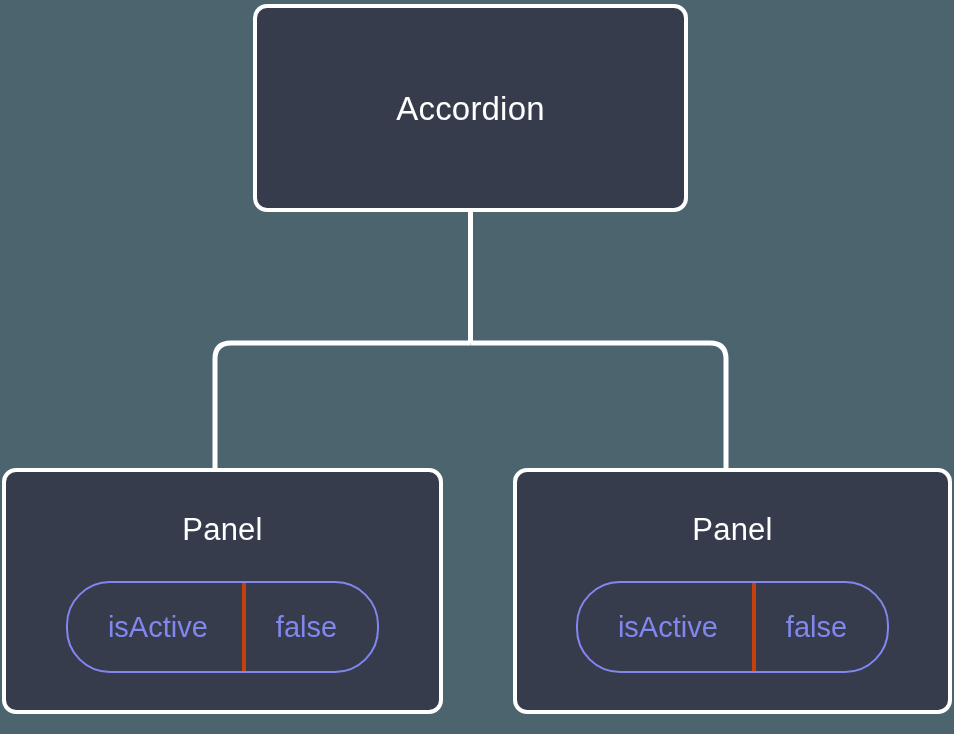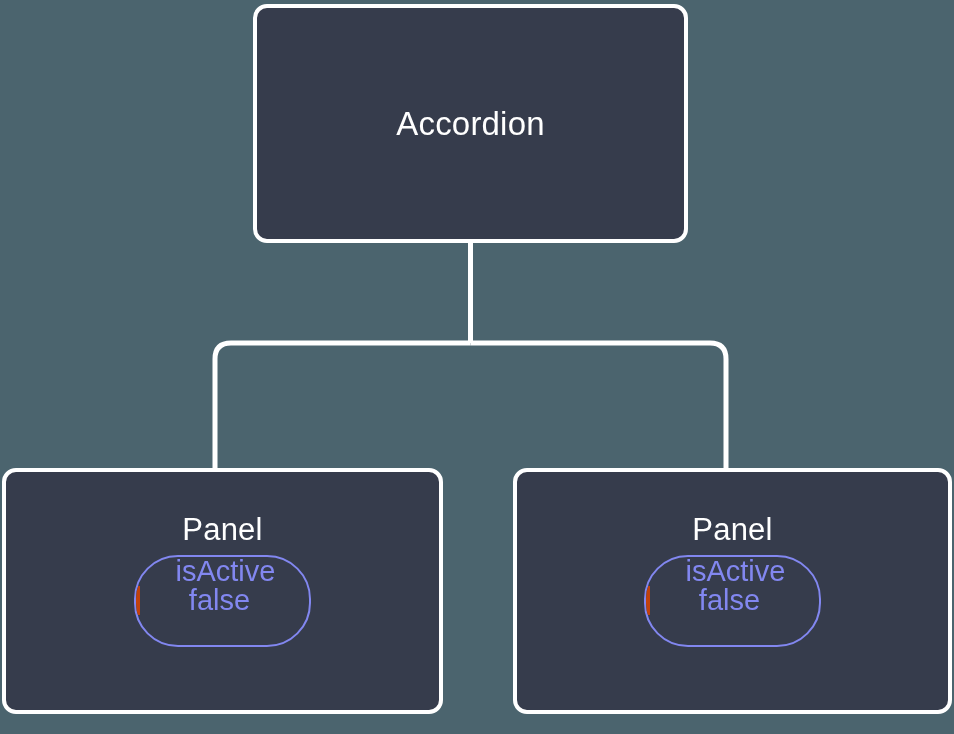--- a/index.html
+++ b/index.html
@@ -41,21 +41,21 @@
     border-radius: 14px;
     display: flex;
     flex-direction: column;
     align-items: center;
   }
 
   .node-root {
     left: 253px;
     top: 4px;
     width: 435px;
-    height: 239px;
+    height: 208px;
     justify-content: center;
   }
 
   .node-child {
     top: 468px;
     height: 246px;          
     justify-content: flex-start;
     padding-top: 42px;
   }
 
@@ -70,29 +70,28 @@
     line-height: 1;
     white-space: nowrap;
   }
 
   .node-root .node-title {
     font-size: 33px;
   }
 
   
   .pill {
-    margin-top: 10px;
+    margin-top: 36px;
     display: inline-flex;
     align-items: stretch;
     height: 88px;
     border: 2px solid #8287f0;
     border-radius: 44px;
     overflow: hidden;
     background: transparent;
-    flex-direction: column;
   }
 
   .pill-key,
   .pill-val {
     display: flex;
     align-items: center;
     justify-content: center;
     color: #8287f0;
     font-size: 29px;
     font-weight: 400;

